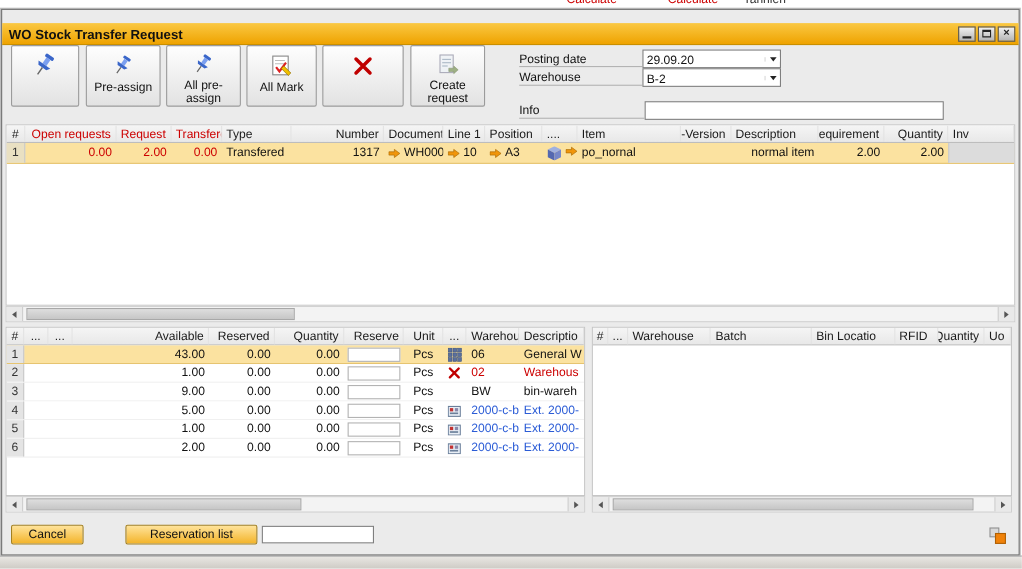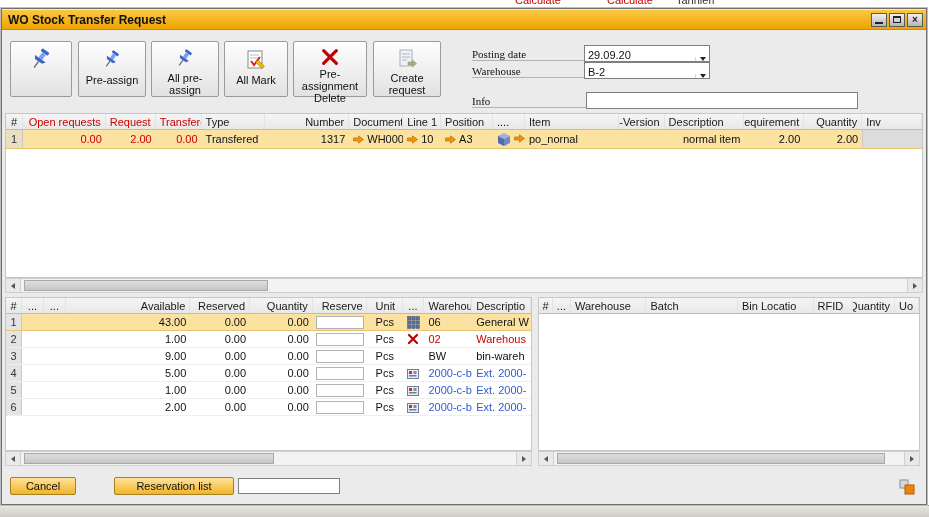--- a/index.html
+++ b/index.html
@@ -13,44 +13,44 @@
   .frag { position:absolute; top:-6px; font-size:11px; white-space:nowrap; }
   .frag.red { color:#cc0000; }
   .frag.dark { color:#333333; }
   .bottom-strip { position:absolute; left:0; top:505px; width:929px; height:12px;
     background:linear-gradient(#e9e7e3,#cecbc5); border-top:1px solid #9b9b9b; }
 
   
   .dialog { position:absolute; left:1px; top:8px; width:926px; height:497px;
     background:#ebebeb; border:1px solid #6f6f6f; box-shadow:0 0 0 1px #bdbdbd; }
 
-  .titlebar { position:absolute; left:0; top:1px; right:0; height:20px;
+  .titlebar { position:absolute; left:0; top:12px; right:0; height:20px;
     background:linear-gradient(#fac843,#efa300); display:flex; align-items:center;
     padding:0 3px 0 6px; border-bottom:1px solid #c98f00; }
   .title { flex:1; font-size:12px; font-weight:bold; color:#111; }
   .winbtn { width:16px; height:14px; margin-left:2px; border:1px solid #5a5a5a;
     background:linear-gradient(#f0f0f0,#b5b5b5); display:inline-flex; align-items:center;
     justify-content:center; padding:0; cursor:pointer; }
   .glyph-min { display:block; width:8px; height:2px; background:#222; margin-top:7px; }
   .glyph-max { display:block; width:8px; height:7px; border:1px solid #222; border-top-width:2px; }
   .glyph-close { font-size:10px; font-weight:bold; color:#222; line-height:1; }
 
   
   .tbtn { position:absolute; top:32px; height:56px; border:1px solid #9b9b9b;
     background:linear-gradient(#fefefe,#e2e2e2); border-radius:2px; cursor:pointer;
     display:flex; flex-direction:column; align-items:center; padding-top:5px;
     font:inherit; }
   .tbtn-icon { height:26px; display:flex; align-items:center; justify-content:center; }
   .tbtn-label { margin-top:1px; text-align:center; line-height:12px; color:#111; font-size:11px; }
 
   
-  .form-label { position:absolute; color:#111;font-family:Liberation Serif, serif; }
+  .form-label { position:absolute; color:#111; }
   .form-underline { position:absolute; height:16px; border-bottom:1px solid #b3b3b3; }
   .combo { position:absolute; height:17px; background:#fff; border:1px solid #7f7f7f;
-    display:flex; align-items:flex-end; cursor:pointer; }
+    display:flex; align-items:center; cursor:pointer; }
   .combo-text { flex:1; padding:2px 0 0 3px; overflow:hidden; white-space:nowrap; }
   .combo-btn { width:14px; border-left:1px solid #d8d8d8; background:#fff;
     display:flex; align-items:center; justify-content:center; cursor:pointer; }
   .caret { width:0; height:0; border-left:3.5px solid transparent; border-right:3.5px solid transparent; border-top:4px solid #222; }
   .textinput { position:absolute; height:17px; background:#fff; border:1px solid #7f7f7f;
     font:inherit; padding:0 3px; }
 
   
   .gridbox { position:absolute; background:#fff; border:1px solid #c6c6c6; overflow:hidden; }
   .hrow { display:flex; height:16px; background:linear-gradient(#f5f5f5,#e8e8e8); border-bottom:1px solid #bdbdbd; }
@@ -186,21 +186,20 @@
     </span>
     <span class="tbtn-label">All Mark</span>
   </button>
 
   <button class="tbtn" style="left:291px;width:74px">
     <span class="tbtn-icon">
       <svg width="20" height="20" viewBox="0 0 22 22">
           <path d="M4 4 L18 18 M18 4 L4 18" stroke="#c00000" stroke-width="3.5" stroke-linecap="round"></path>
         </svg>
     </span>
-    <span class="tbtn-label" style="width:68px">Pre-assignment Delete</span>
   </button>
 
   <button class="tbtn" style="left:371px;width:68px">
     <span class="tbtn-icon">
       <svg width="24" height="24" viewBox="0 0 24 24" opacity="0.8">
           <rect x="5" y="3" width="12" height="16" fill="#eef2f6" stroke="#99a"></rect>
           <line x1="7" y1="7" x2="15" y2="7" stroke="#9ab"></line>
           <line x1="7" y1="10" x2="15" y2="10" stroke="#9ab"></line>
           <line x1="7" y1="13" x2="12" y2="13" stroke="#9ab"></line>
           <path d="M13 15h4.5v-2l4 3.5-4 3.5v-2H13z" fill="#8aa06a" stroke="#6c7f50" stroke-width="0.5"></path>

